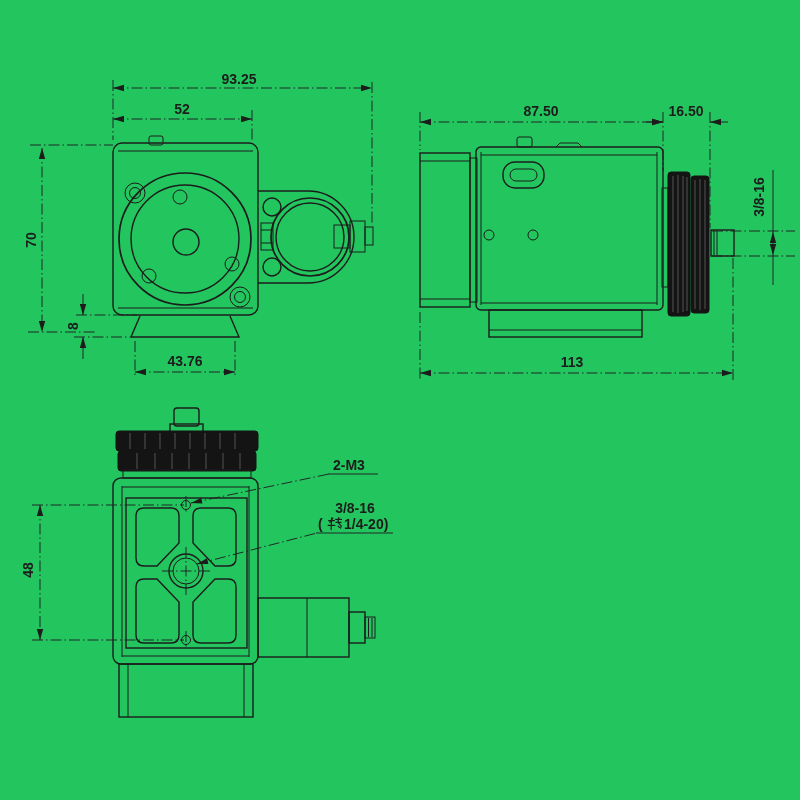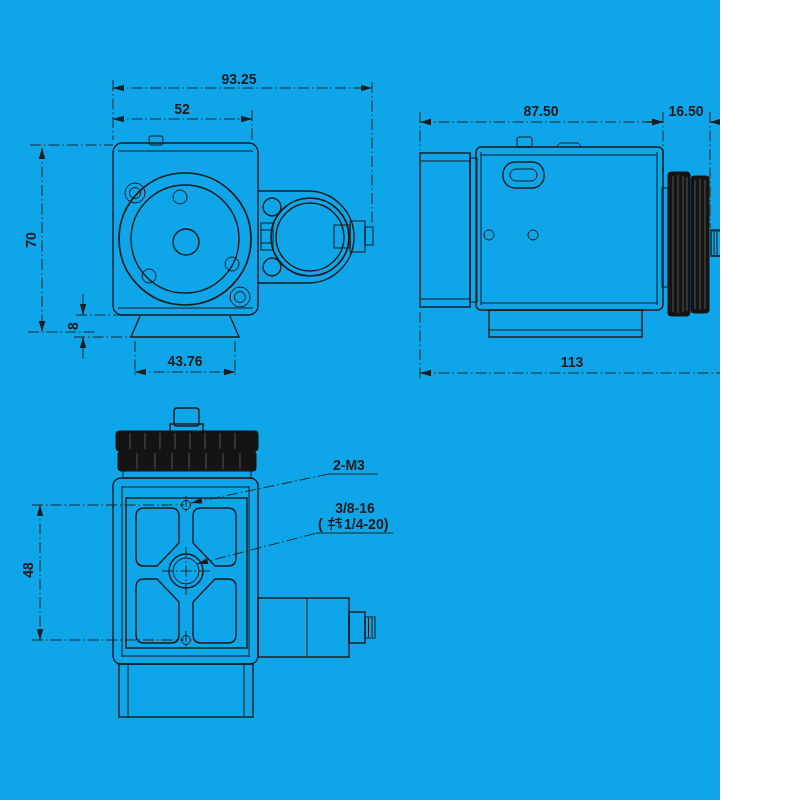--- a/index.html
+++ b/index.html
@@ -1,16 +1,16 @@
 <!DOCTYPE html>
 <html><head>
 <meta charset="utf-8">
 <style>
   html,body{margin:0;padding:0;background:#ffffff;}
-  .canvas{position:relative;width:720px;height:800px;background:#0ea5e9;overflow:hidden;}
+  .canvas{position:relative;width:800px;height:800px;background:#22c55e;overflow:hidden;}
   svg text{font-family:"Liberation Sans","DejaVu Sans",sans-serif;font-weight:bold;font-size:14px;fill:#1c1c1c;}
   .o{fill:none;stroke:#1c1c1c;stroke-width:1.4;}
   .ow{fill:none;stroke:#1c1c1c;stroke-width:1.7;}
   .t{fill:none;stroke:#1c1c1c;stroke-width:1;}
   .dk{fill:#141414;stroke:#141414;}
   .kn{stroke:#454545;stroke-width:1.3;fill:none;}
   .dim{fill:none;stroke:#222222;stroke-width:0.95;stroke-dasharray:11 3 1.5 3;}
   .dsol{fill:none;stroke:#222222;stroke-width:0.95;}
   .arr{fill:#1c1c1c;stroke:none;}
   .zh{stroke:#1c1c1c;stroke-width:1.2;fill:none;stroke-linecap:round;}

